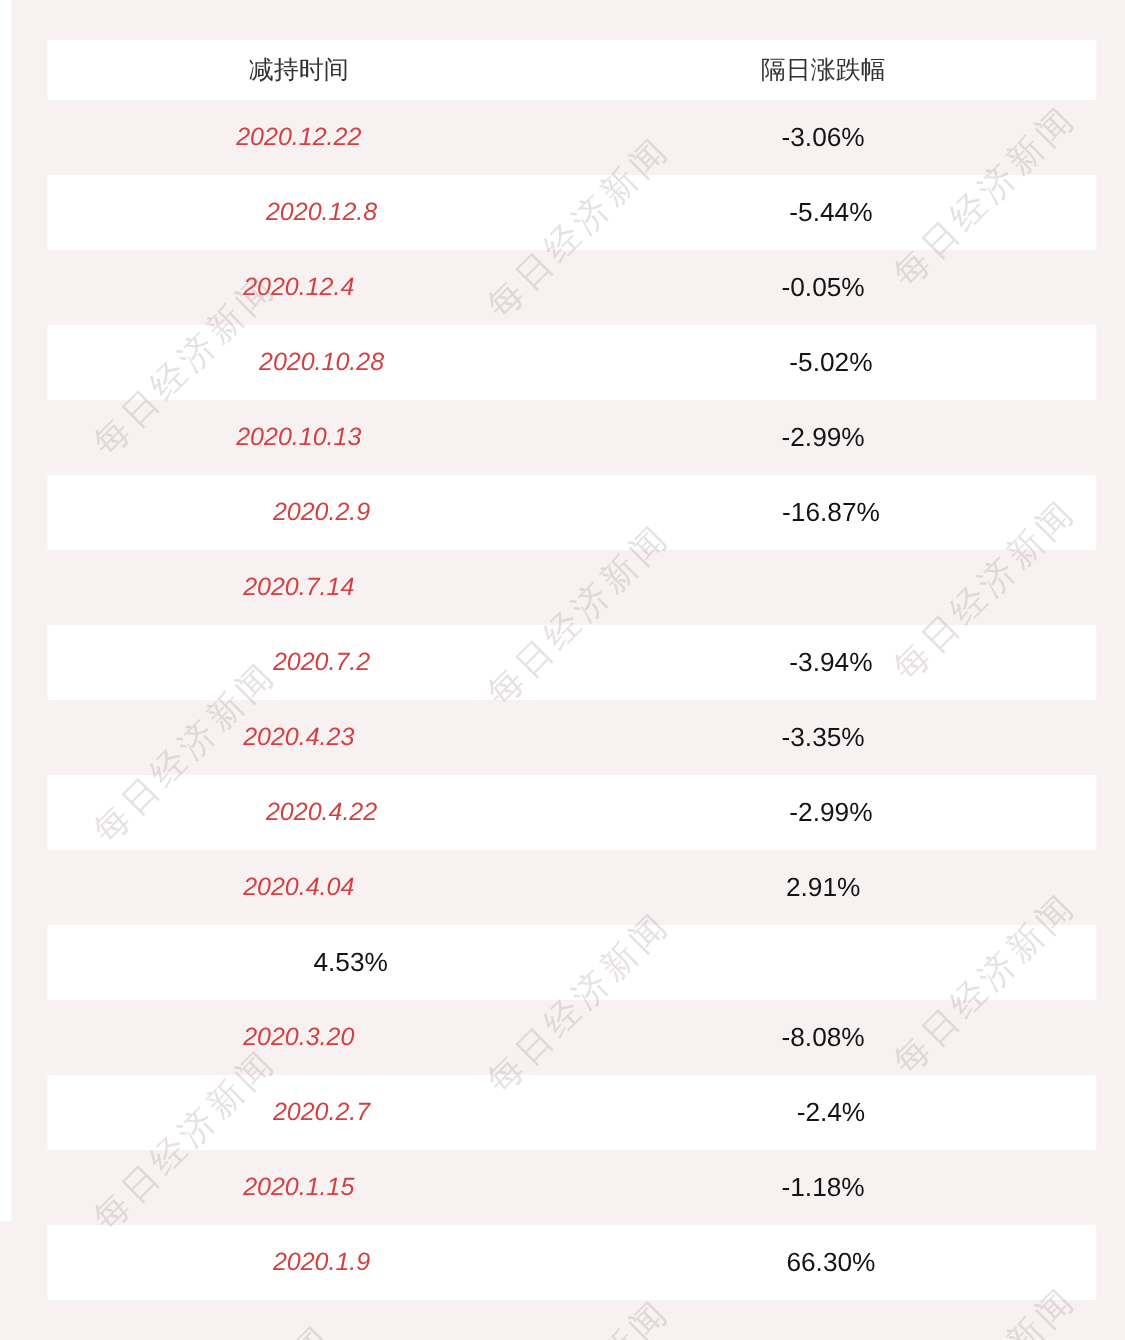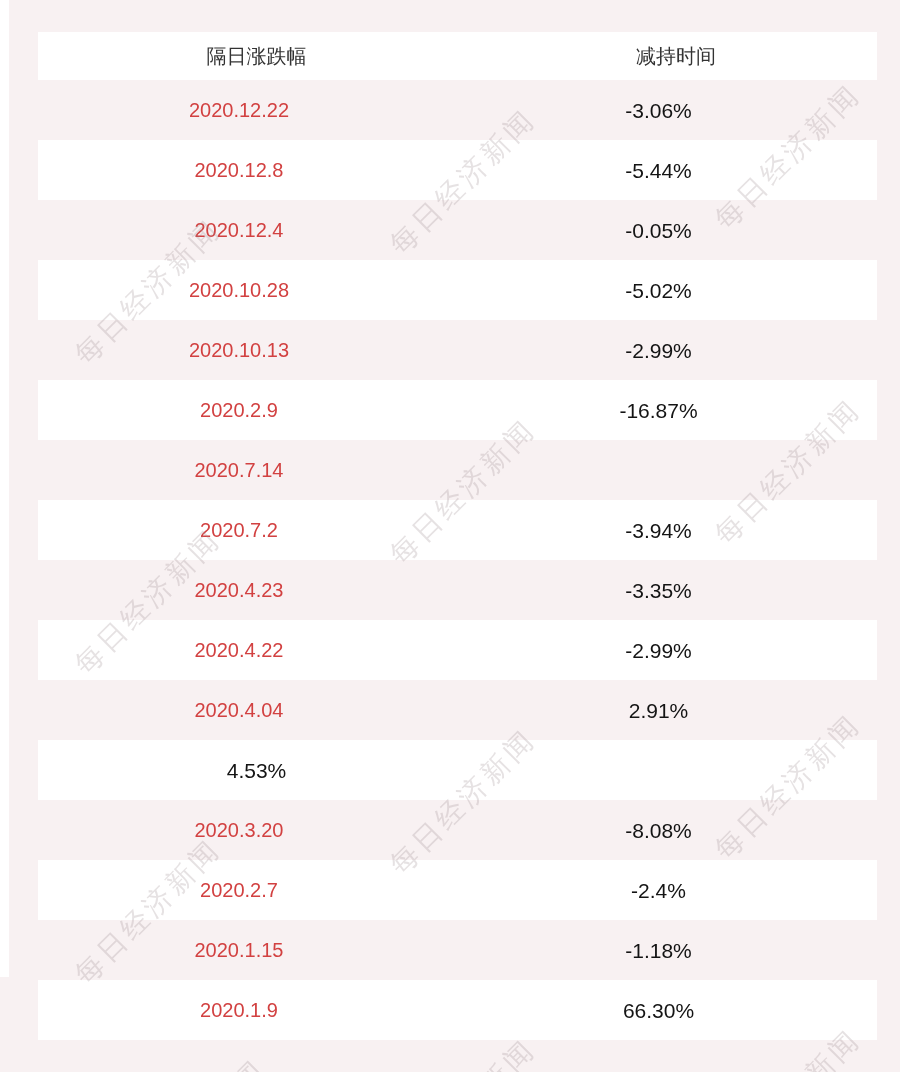--- a/index.html
+++ b/index.html
@@ -39,34 +39,36 @@
     color: var(--header-text, #333333);
   }
   .row {
     display: flex;
     height: 60px;
     align-items: center;
     background: transparent;
   }
   .row.alt {
     background: var(--row-alt, #ffffff);
+    padding-left: 24px;
   }
   .cell {
     text-align: center;
     line-height: 1;
   }
   .cell.date-col {
     width: 402px;
   }
   .cell.change-col {
     width: 437px;
   }
   .row .date-col {
     font-size: 20px;
     color: var(--date-red, #d24141);
+    font-style: italic;
   }
   .row .change-col {
     font-size: 21px;
     color: var(--change-black, #141414);
   }
   .watermark-layer {
     position: absolute;
     left: 0;
     top: 0;
     width: 900px;
@@ -84,22 +86,22 @@
     transform: rotate(-45deg);
   }
 </style>
 </head>
 <body style="--page-bg: #f8f1f2; --header-text: #333333; --date-red: #d24141; --change-black: #141414; --row-alt: #ffffff; --wm-color: rgba(155,140,145,0.25);">
 
 <div class="left-strip"></div>
 
 <div class="data-table">
   <div class="header-row">
+    <div class="cell date-col">减持时间</div>
     <div class="cell change-col">隔日涨跌幅</div>
-    <div class="cell date-col">减持时间</div>
   </div>
   <div>
       <div class="row">
         <div class="cell date-col">2020.12.22</div>
         <div class="cell change-col">-3.06%</div>
       </div>
       <div class="row alt">
         <div class="cell date-col">2020.12.8</div>
         <div class="cell change-col">-5.44%</div>
       </div>

